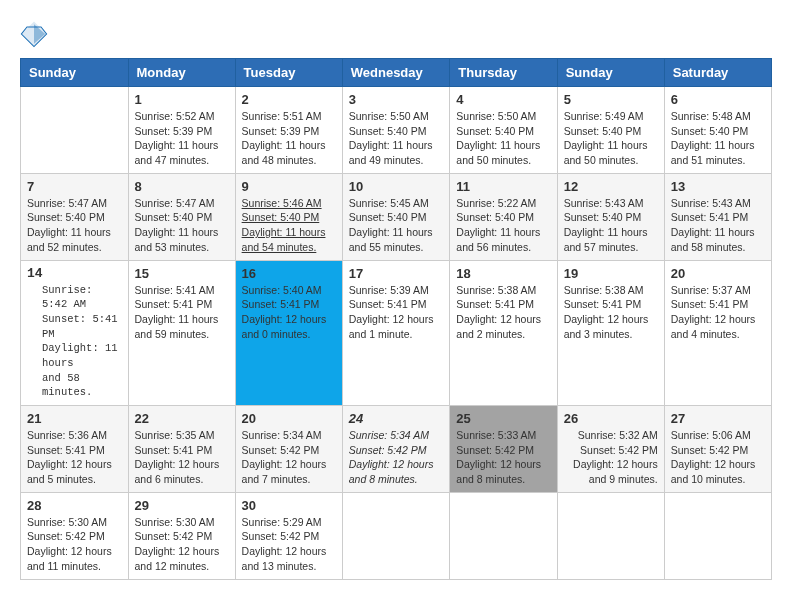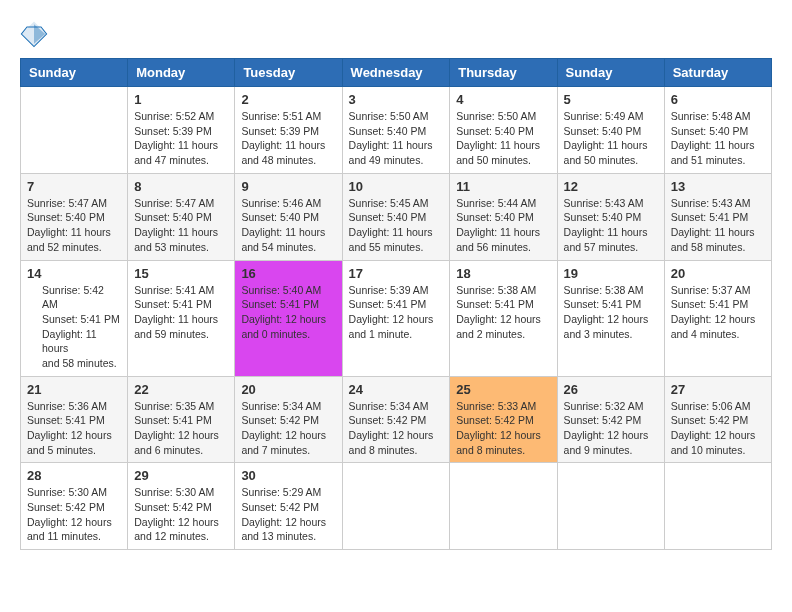--- a/index.html
+++ b/index.html
@@ -175,70 +175,70 @@
         </td>
         <td style="background-color: rgb(245, 245, 245);">
           <span class="day-number">8</span>
           <div class="day-info" style="white-space: pre-line;">Sunrise: 5:47 AM
 Sunset: 5:40 PM
 Daylight: 11 hours
 and 53 minutes.</div>
         </td>
         <td style="background-color: rgb(245, 245, 245);">
           <span class="day-number">9</span>
-          <div class="day-info" style="white-space: pre-line;">Sunrise: 5:46 AM
+          <div class="day-info" style="white-space: pre-line; text-decoration: underline;">Sunrise: 5:46 AM
 Sunset: 5:40 PM
 Daylight: 11 hours
 and 54 minutes.</div>
         </td>
         <td style="background-color: rgb(245, 245, 245);">
           <span class="day-number">10</span>
           <div class="day-info" style="white-space: pre-line;">Sunrise: 5:45 AM
 Sunset: 5:40 PM
 Daylight: 11 hours
 and 55 minutes.</div>
         </td>
         <td style="background-color: rgb(245, 245, 245);">
           <span class="day-number">11</span>
-          <div class="day-info" style="white-space: pre-line;">Sunrise: 5:44 AM
+          <div class="day-info" style="white-space: pre-line;">Sunrise: 5:22 AM
 Sunset: 5:40 PM
 Daylight: 11 hours
 and 56 minutes.</div>
         </td>
         <td style="background-color: rgb(245, 245, 245);">
           <span class="day-number">12</span>
           <div class="day-info" style="white-space: pre-line;">Sunrise: 5:43 AM
 Sunset: 5:40 PM
 Daylight: 11 hours
 and 57 minutes.</div>
         </td>
         <td style="background-color: rgb(245, 245, 245);">
           <span class="day-number">13</span>
           <div class="day-info" style="white-space: pre-line;">Sunrise: 5:43 AM
 Sunset: 5:41 PM
 Daylight: 11 hours
 and 58 minutes.</div>
         </td>
       </tr>
       <tr style="background-color: rgb(255, 255, 255);">
-        <td style="background-color: rgb(255, 255, 255);">
+        <td style="background-color: rgb(255, 255, 255); font-family: Liberation Mono, monospace;">
           <span class="day-number">14</span>
           <div class="day-info" style="white-space: pre-line; margin-left: 15px;">Sunrise: 5:42 AM
 Sunset: 5:41 PM
 Daylight: 11 hours
 and 58 minutes.</div>
         </td>
         <td style="background-color: rgb(255, 255, 255); margin-left: 7px;">
           <span class="day-number">15</span>
           <div class="day-info" style="white-space: pre-line;">Sunrise: 5:41 AM
 Sunset: 5:41 PM
 Daylight: 11 hours
 and 59 minutes.</div>
         </td>
-        <td style="background-color: #d946ef;">
+        <td style="background-color: #0ea5e9;">
           <span class="day-number">16</span>
           <div class="day-info" style="white-space: pre-line;">Sunrise: 5:40 AM
 Sunset: 5:41 PM
 Daylight: 12 hours
 and 0 minutes.</div>
         </td>
         <td style="background-color: rgb(255, 255, 255); border-radius: 13px;">
           <span class="day-number">17</span>
           <div class="day-info" style="white-space: pre-line;">Sunrise: 5:39 AM
 Sunset: 5:41 PM
@@ -282,37 +282,37 @@
 Daylight: 12 hours
 and 6 minutes.</div>
         </td>
         <td style="background-color: rgb(245, 245, 245);">
           <span class="day-number">20</span>
           <div class="day-info" style="white-space: pre-line;">Sunrise: 5:34 AM
 Sunset: 5:42 PM
 Daylight: 12 hours
 and 7 minutes.</div>
         </td>
-        <td style="background-color: rgb(245, 245, 245);">
+        <td style="background-color: rgb(245, 245, 245); font-style: italic;">
           <span class="day-number">24</span>
           <div class="day-info" style="white-space: pre-line;">Sunrise: 5:34 AM
 Sunset: 5:42 PM
 Daylight: 12 hours
 and 8 minutes.</div>
         </td>
-        <td style="background-color: #fdba74;">
+        <td style="background-color: #a3a3a3;">
           <span class="day-number">25</span>
           <div class="day-info" style="white-space: pre-line;">Sunrise: 5:33 AM
 Sunset: 5:42 PM
 Daylight: 12 hours
 and 8 minutes.</div>
         </td>
         <td style="background-color: rgb(245, 245, 245);">
           <span class="day-number">26</span>
-          <div class="day-info" style="white-space: pre-line;">Sunrise: 5:32 AM
+          <div class="day-info" style="white-space: pre-line; text-align: right;">Sunrise: 5:32 AM
 Sunset: 5:42 PM
 Daylight: 12 hours
 and 9 minutes.</div>
         </td>
         <td style="background-color: rgb(245, 245, 245);">
           <span class="day-number">27</span>
           <div class="day-info" style="white-space: pre-line;">Sunrise: 5:06 AM
 Sunset: 5:42 PM
 Daylight: 12 hours
 and 10 minutes.</div>

